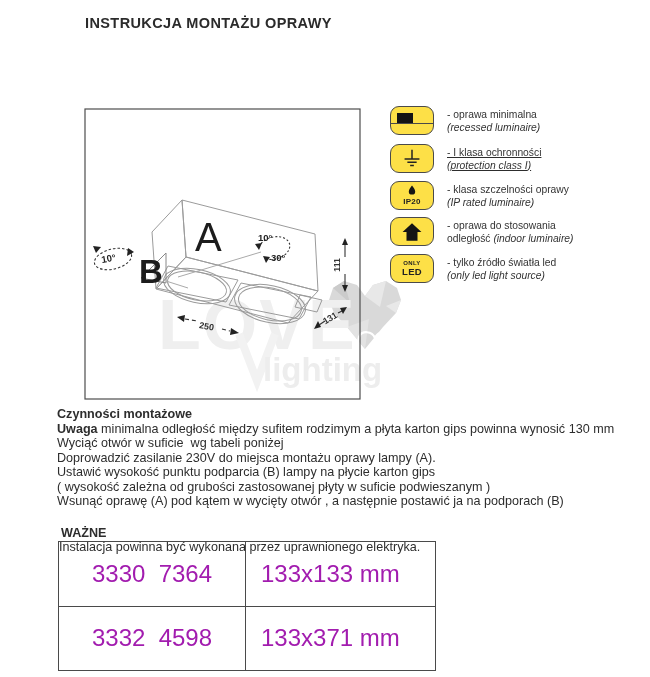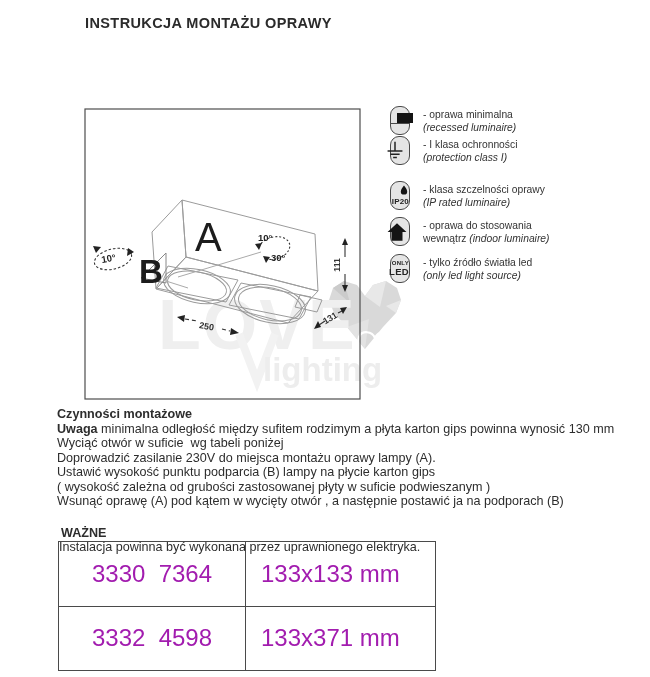--- a/index.html
+++ b/index.html
@@ -11,23 +11,23 @@
   
   .title-block { left:85px; top:15px; }
   .title { font-size:14.5px; font-weight:bold; letter-spacing:0.4px; color:#2b2b2b; }
   .subtitle { font-size:12.8px; margin-top:5px; color:#363636; }
 
   
   svg.layer { position:absolute; left:0; top:0; pointer-events:none; }
 
   
   .icon-row { position:absolute; left:390px; display:flex; }
-  .icon-box { width:20px; height:29px; border:1.5px solid #4a4a4a; border-radius:9px;
-              position:relative; flex:0 0 auto; background:#e5e5e5; display:flex;
-              align-items:flex-end; justify-content:center; flex-direction:column; }
+  .icon-box { width:44px; height:29px; border:1.5px solid #4a4a4a; border-radius:9px;
+              position:relative; flex:0 0 auto; background:#fde047; display:flex;
+              align-items:center; justify-content:center; flex-direction:column; }
   .icon-text { margin-left:13px; padding-top:3px; font-size:10.3px; line-height:12.6px; color:#333; white-space:nowrap; }
   .icon-text i { font-style:italic; }
   .recessed-line { position:absolute; left:-1px; right:-1px; top:16px; height:1.2px; background:#4a4a4a; }
   .recessed-rect { position:absolute; left:6px; top:6px; width:16px; height:10px; background:#141414; }
   .ip-badge { font-size:8px; font-weight:bold; color:#222; margin-top:0.5px; letter-spacing:0.2px; }
   .only-txt { font-size:6px; font-weight:bold; color:#222; letter-spacing:0.3px; }
   .led-txt { font-size:9.5px; font-weight:bold; color:#222; margin-top:0.5px; letter-spacing:0.3px; }
 
   
   .instructions { left:57px; top:407px; font-size:12.6px; line-height:14.5px; width:580px; }
@@ -131,21 +131,21 @@
   <div class="icon-box">
     <div class="recessed-line"></div>
     <div class="recessed-rect"></div>
   </div>
   <div class="icon-text">
     <div>- oprawa minimalna</div>
     <div><span></span><i>(recessed luminaire)</i></div>
   </div>
 </div>
 
-<div class="icon-row" style="top:136px;">
+<div class="icon-row" style="top:144px;text-decoration:underline;">
   <div class="icon-box">
     <svg width="28" height="26" viewBox="0 0 30 28">
       <g stroke="#222" stroke-width="1.6" fill="none">
         <line x1="15" y1="4" x2="15" y2="14"></line>
         <line x1="7" y1="14" x2="23" y2="14"></line>
         <line x1="10" y1="17.5" x2="20" y2="17.5"></line>
         <line x1="13" y1="21" x2="17" y2="21"></line>
       </g>
     </svg>
   </div>
@@ -169,21 +169,21 @@
 </div>
 
 <div class="icon-row" style="top:217px;">
   <div class="icon-box">
     <svg width="24" height="22" viewBox="0 0 30 28">
       <polygon points="15,3 27,14 22,14 22,25 8,25 8,14 3,14" fill="#141414"></polygon>
     </svg>
   </div>
   <div class="icon-text">
     <div>- oprawa do stosowania</div>
-    <div><span>wewnątrz </span><i>(indoor luminaire)</i></div>
+    <div><span>odległość </span><i>(indoor luminaire)</i></div>
   </div>
 </div>
 
 <div class="icon-row" style="top:254px;">
   <div class="icon-box">
     <div class="only-txt">ONLY</div>
     <div class="led-txt">LED</div>
   </div>
   <div class="icon-text">
     <div>- tylko źródło światła led</div>

